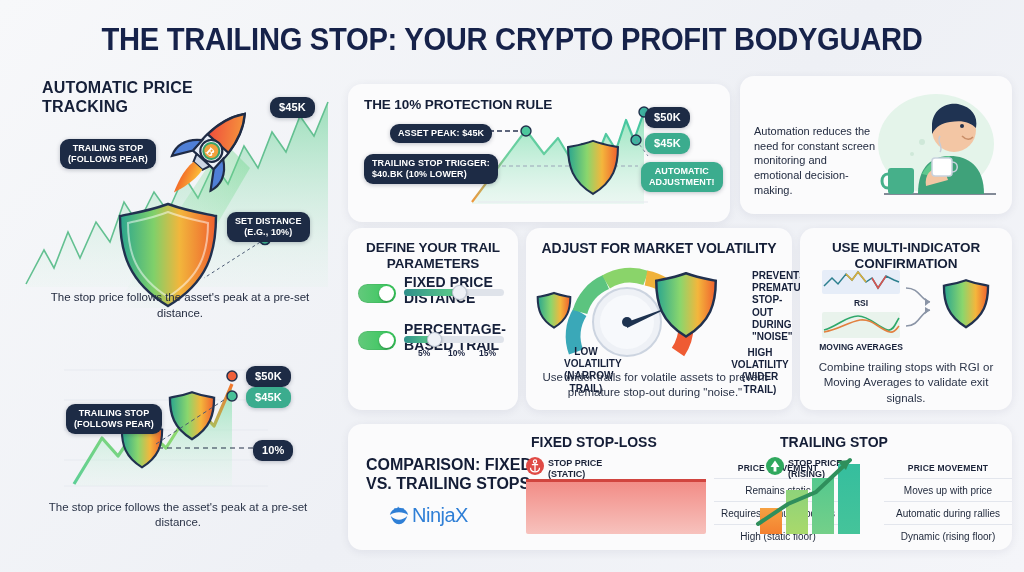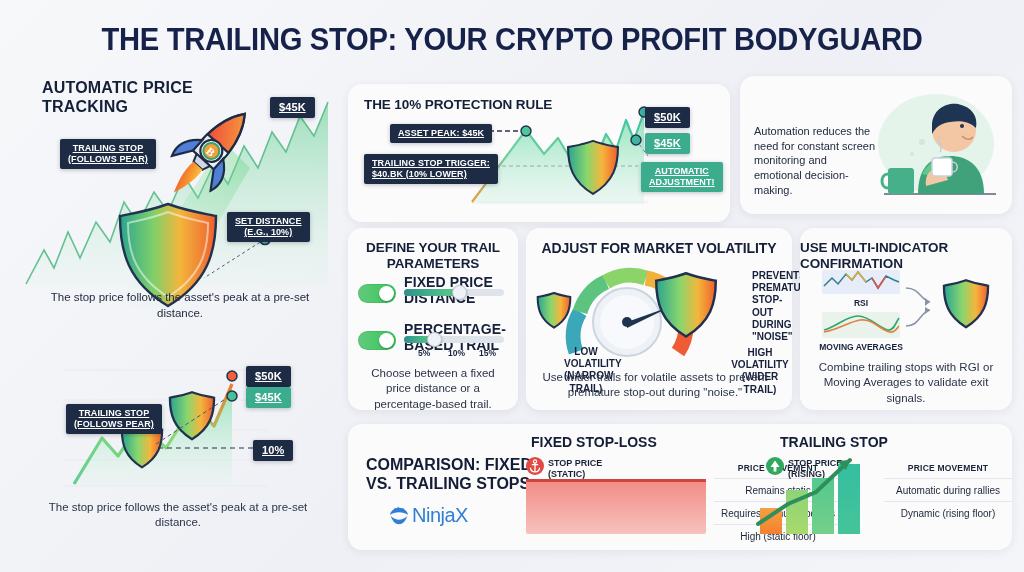--- a/index.html
+++ b/index.html
@@ -44,24 +44,23 @@
 
   #panel-follow { position: absolute; left: 18px; top: 352px; width: 320px; height: 200px; }
 
   .chartbox { position: absolute; inset: 0; }
 
   
   .badge {
     position: absolute;
     background: #1d2b45; color: #fff;
     font-size: 9px; font-weight: 700; letter-spacing: 0.1px;
-    padding: 4px 8px; border-radius: 2px; line-height: 1.22;
+    padding: 4px 8px; border-radius: 9px; line-height: 1.22;
     white-space: pre-line;
     box-shadow: 0 1px 4px rgba(10,20,45,0.25);
-    text-decoration: underline;
   }
   .badge.teal { background: #3bac8e; }
   .badge.big { font-size: 11px; padding: 4px 9px; }
 
   
   .toggle {
     position: absolute; width: 38px; height: 19px; border-radius: 11px;
     background: linear-gradient(90deg,#63c97c,#34c759);
     box-shadow: inset 0 0 0 1px rgba(0,0,0,0.06);
   }
@@ -309,21 +308,20 @@
     <div class="slider-label" style="left:56px; top:93px;">PERCENTAGE-BASED TRAIL</div>
     <div class="track" style="left:56px; top:108px; width:100px;">
       <div class="fill" style="width:30%;"></div>
     </div>
     <div class="thumb" style="left:79px; top:104px;"></div>
 
     <div class="tick" style="left:70px; top:120px;">5%</div>
     <div class="tick" style="left:100px; top:120px;">10%</div>
     <div class="tick" style="left:131px; top:120px;">15%</div>
 
-    <div class="card-cap" style="position:absolute; left:10px; top:138px; width:150px;">Choose between a fixed price distance or a percentage-based trail.</div>
   </div>
 
   <div class="card" id="card-vol" style="left:526px; top:228px; width:266px; height:182px;">
     <div class="card-h" style="position:absolute; left:0; top:12px; width:266px; text-align:center; font-size:14px;">ADJUST FOR MARKET VOLATILITY</div>
 
     <svg style="position:absolute; left:0; top:28px;" width="266" height="112" viewBox="0 0 266 112">
       <defs>
         <linearGradient id="gShieldS" x1="0" y1="0" x2="1" y2="0">
           <stop offset="0%" stop-color="#2aa58f"></stop>
           <stop offset="40%" stop-color="#8ad66d"></stop>
@@ -360,21 +358,21 @@
 (WIDER TRAIL)</div>
     <div class="gauge-label" style="left:190px; top:42px; width:74px; text-align:left;">PREVENTS
 PREMATURE
 STOP-OUT
 DURING "NOISE"</div>
 
     <div class="card-cap" style="position:absolute; left:16px; top:142px; width:226px;">Use wider trails for volatile assets to prevent premature stop-out during "noise."</div>
   </div>
 
   <div class="card" id="card-multi" style="left:800px; top:228px; width:212px; height:182px;">
-    <div class="card-h" style="position:absolute; left:0; top:12px; width:212px; text-align:left; white-space:pre-line;">USE MULTI-INDICATOR
+    <div class="card-h" style="position:absolute; left:0; top:12px; width:212px; text-align:center; white-space:pre-line;">USE MULTI-INDICATOR
 CONFIRMATION</div>
 
     <svg style="position:absolute; left:0; top:40px;" width="212" height="90" viewBox="0 0 212 90">
       <defs>
         <linearGradient id="gShieldM" x1="0" y1="0" x2="1" y2="0">
           <stop offset="0%" stop-color="#2aa58f"></stop>
           <stop offset="42%" stop-color="#8ad66d"></stop>
           <stop offset="72%" stop-color="#f4b63c"></stop>
           <stop offset="100%" stop-color="#ef5f2e"></stop>
         </linearGradient>
@@ -474,18 +472,19 @@
       <rect x="6" y="58" width="22" height="26" fill="url(#gB1)"></rect>
       <rect x="32" y="40" width="22" height="44" fill="url(#gB2)"></rect>
       <rect x="58" y="28" width="22" height="56" fill="url(#gB3)"></rect>
       <rect x="84" y="14" width="22" height="70" fill="url(#gB4)"></rect>
       <path d="M4,74 L34,54 L62,42 L96,10" fill="none" stroke="#2f8f5c" stroke-width="4" stroke-linecap="round"></path>
       <path d="M96,10 l-13,1 l9,9 Z" fill="#2f8f5c"></path>
     </svg>
 
     <div class="tbl" style="left:536px; top:34px; width:128px;">
       <div class="th">PRICE MOVEMENT</div>
+      <div class="td">Moves up with price</div>
       <div class="td">Automatic during rallies</div>
       <div class="td">Dynamic (rising floor)</div>
     </div>
   </div>
 
 </div>
 
 </body></html>

